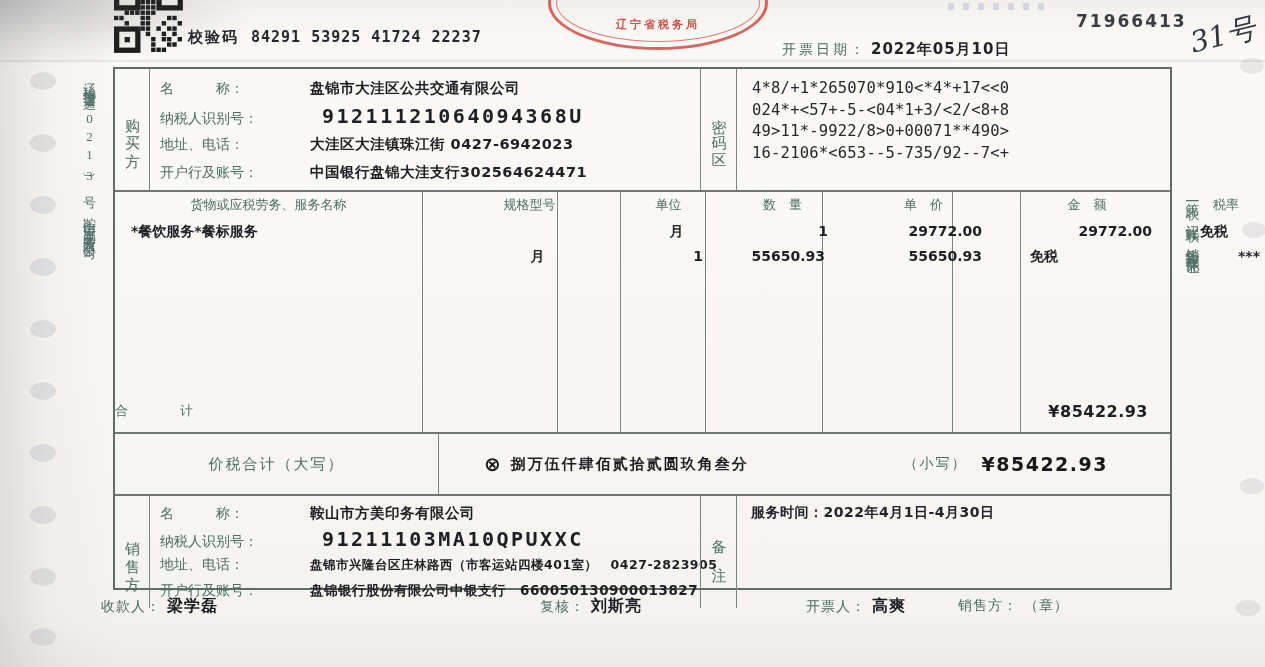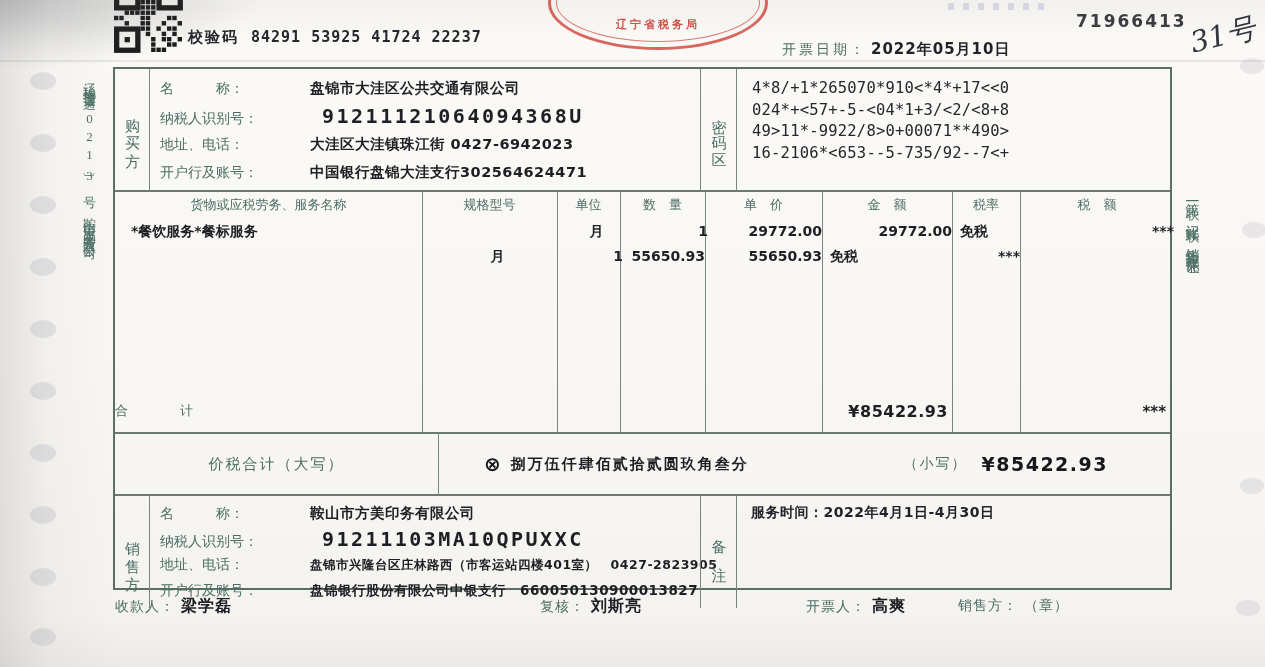--- a/index.html
+++ b/index.html
@@ -58,21 +58,21 @@
   .f-val.small{font-size:12.5px;}
   .f-val.bank{font-size:13.5px;}
 
   .pw-area{flex:1;box-sizing:border-box;padding:9px 0 0 15px;
     font-family:"DejaVu Sans Mono","Liberation Mono",monospace;font-size:15.5px;font-weight:500;
     color:#26272c;line-height:21.5px;letter-spacing:.2px;white-space:nowrap;}
 
   
   .items{height:242px;position:relative;display:block;}
   .vline{position:absolute;top:0;bottom:0;width:1px;background:#78867f;}
-  .cols{display:grid;grid-template-columns:307px 135px 63px 85px 117px 130px 68px 154px;}
+  .cols{display:grid;grid-template-columns:307px 135px 63px 85px 117px 130px 68px 154px;gap:40px;}
   .hdr{position:absolute;left:0;right:0;top:0;height:26px;line-height:26px;}
   .hdr span{text-align:center;font-size:13px;color:#4c6e64;white-space:nowrap;overflow:visible;}
   .irow{position:absolute;left:8px;right:0;height:25px;line-height:25px;
     font-family:"DejaVu Sans","Liberation Sans",sans-serif;font-size:14px;font-weight:700;color:#1e1f24;}
   .irow .c-name{padding-left:8px;white-space:nowrap;}
   .c-unit{text-align:center;}
   .c-qty{text-align:right;padding-right:5px;}
   .c-price,.c-amt{text-align:right;padding-right:8px;}
   .c-rate{}
   .c-tax{text-align:right;padding-right:8px;}
@@ -310,21 +310,21 @@
       <div class="mid-label">
         <span class="vtext two">备注</span>
       </div>
       <div class="rm-area">
         <div class="rm-text">服务时间：2022年4月1日-4月30日</div>
       </div>
     </div>
   </div>
 
   <div class="footer">
-    <div class="fgroup" style="left:115px">
+    <div class="fgroup" style="left:101px">
       <span class="fg-lbl">收款人：</span><span class="fg-val">梁学磊</span>
     </div>
     <div class="fgroup" style="left:540px">
       <span class="fg-lbl">复核：</span><span class="fg-val">刘斯亮</span>
     </div>
     <div class="fgroup" style="left:806px">
       <span class="fg-lbl">开票人：</span><span class="fg-val">高爽</span>
     </div>
     <div class="fgroup" style="left:958px">
       <span class="fg-lbl">销售方：</span><span class="fg-val ink">（章）</span>

